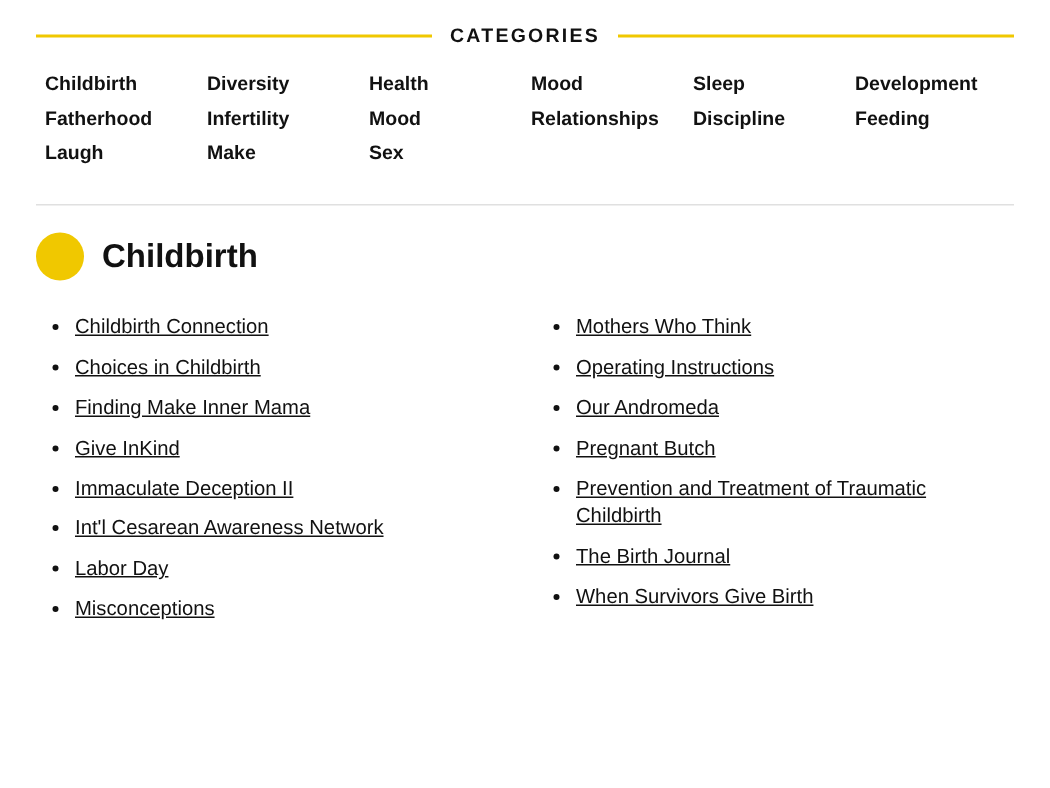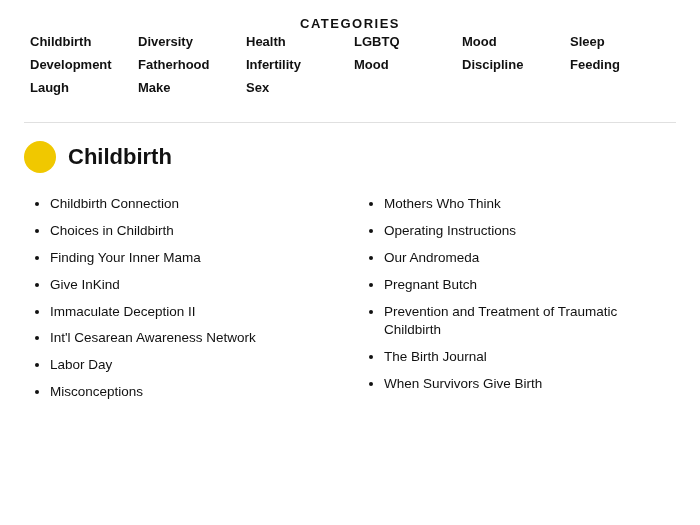--- a/index.html
+++ b/index.html
@@ -18,21 +18,21 @@
     }
 
     .categories-section {
       padding: 16px 24px 8px 24px;
     }
 
     .categories-header {
       display: flex;
       align-items: center;
       justify-content: space-between;
-      flex-direction: column;
+      margin-bottom: 14px;
     }
 
     .header-line {
       flex: 1;
       height: 2px;
       background: #f0c800;
     }
 
     .header-title {
       font-size: 13px;
@@ -87,20 +87,21 @@
       font-size: 22px;
       font-weight: 700;
       color: #111111;
     }
 
     .lists-container {
       display: grid;
       grid-template-columns: 1fr 1fr;
       gap: 0 24px;
       padding-left: 8px;
+      text-decoration: underline;
     }
 
     .list-column {
       list-style: disc;
       padding-left: 18px;
     }
 
     .list-column li {
       font-size: 13.5px;
       color: #111111;
@@ -116,28 +117,28 @@
     <div class="header-line"></div>
     <span class="header-title">CATEGORIES</span>
     <div class="header-line"></div>
   </div>
 
   <div class="categories-grid">
 
     <span class="category-item">Childbirth</span>
     <span class="category-item">Diversity</span>
     <span class="category-item">Health</span>
-    <span class="category-item">LGBTQ</span>
     <span class="category-item">Mood</span>
     <span class="category-item">Sleep</span>
 
     <span class="category-item">Development</span>
     <span class="category-item">Fatherhood</span>
     <span class="category-item">Infertility</span>
     <span class="category-item">Mood</span>
+    <span class="category-item">Relationships</span>
 
     <span class="category-item">Discipline</span>
     <span class="category-item">Feeding</span>
     <span class="category-item">Laugh</span>
     <span class="category-item">Make</span>
     <span class="category-item">Sex</span>
     <span class="category-item"></span>
   </div>
 </div>
 
@@ -146,21 +147,21 @@
 <div class="childbirth-section">
   <div class="childbirth-heading">
     <div class="yellow-circle"></div>
     <h2 class="childbirth-title">Childbirth</h2>
   </div>
 
   <div class="lists-container">
     <ul class="list-column">
       <li>Childbirth Connection</li>
       <li>Choices in Childbirth</li>
-      <li>Finding Your Inner Mama</li>
+      <li>Finding Make Inner Mama</li>
       <li>Give InKind</li>
       <li>Immaculate Deception II</li>
       <li>Int'l Cesarean Awareness Network</li>
       <li>Labor Day</li>
       <li>Misconceptions</li>
     </ul>
     <ul class="list-column">
       <li>Mothers Who Think</li>
       <li>Operating Instructions</li>
       <li>Our Andromeda</li>

